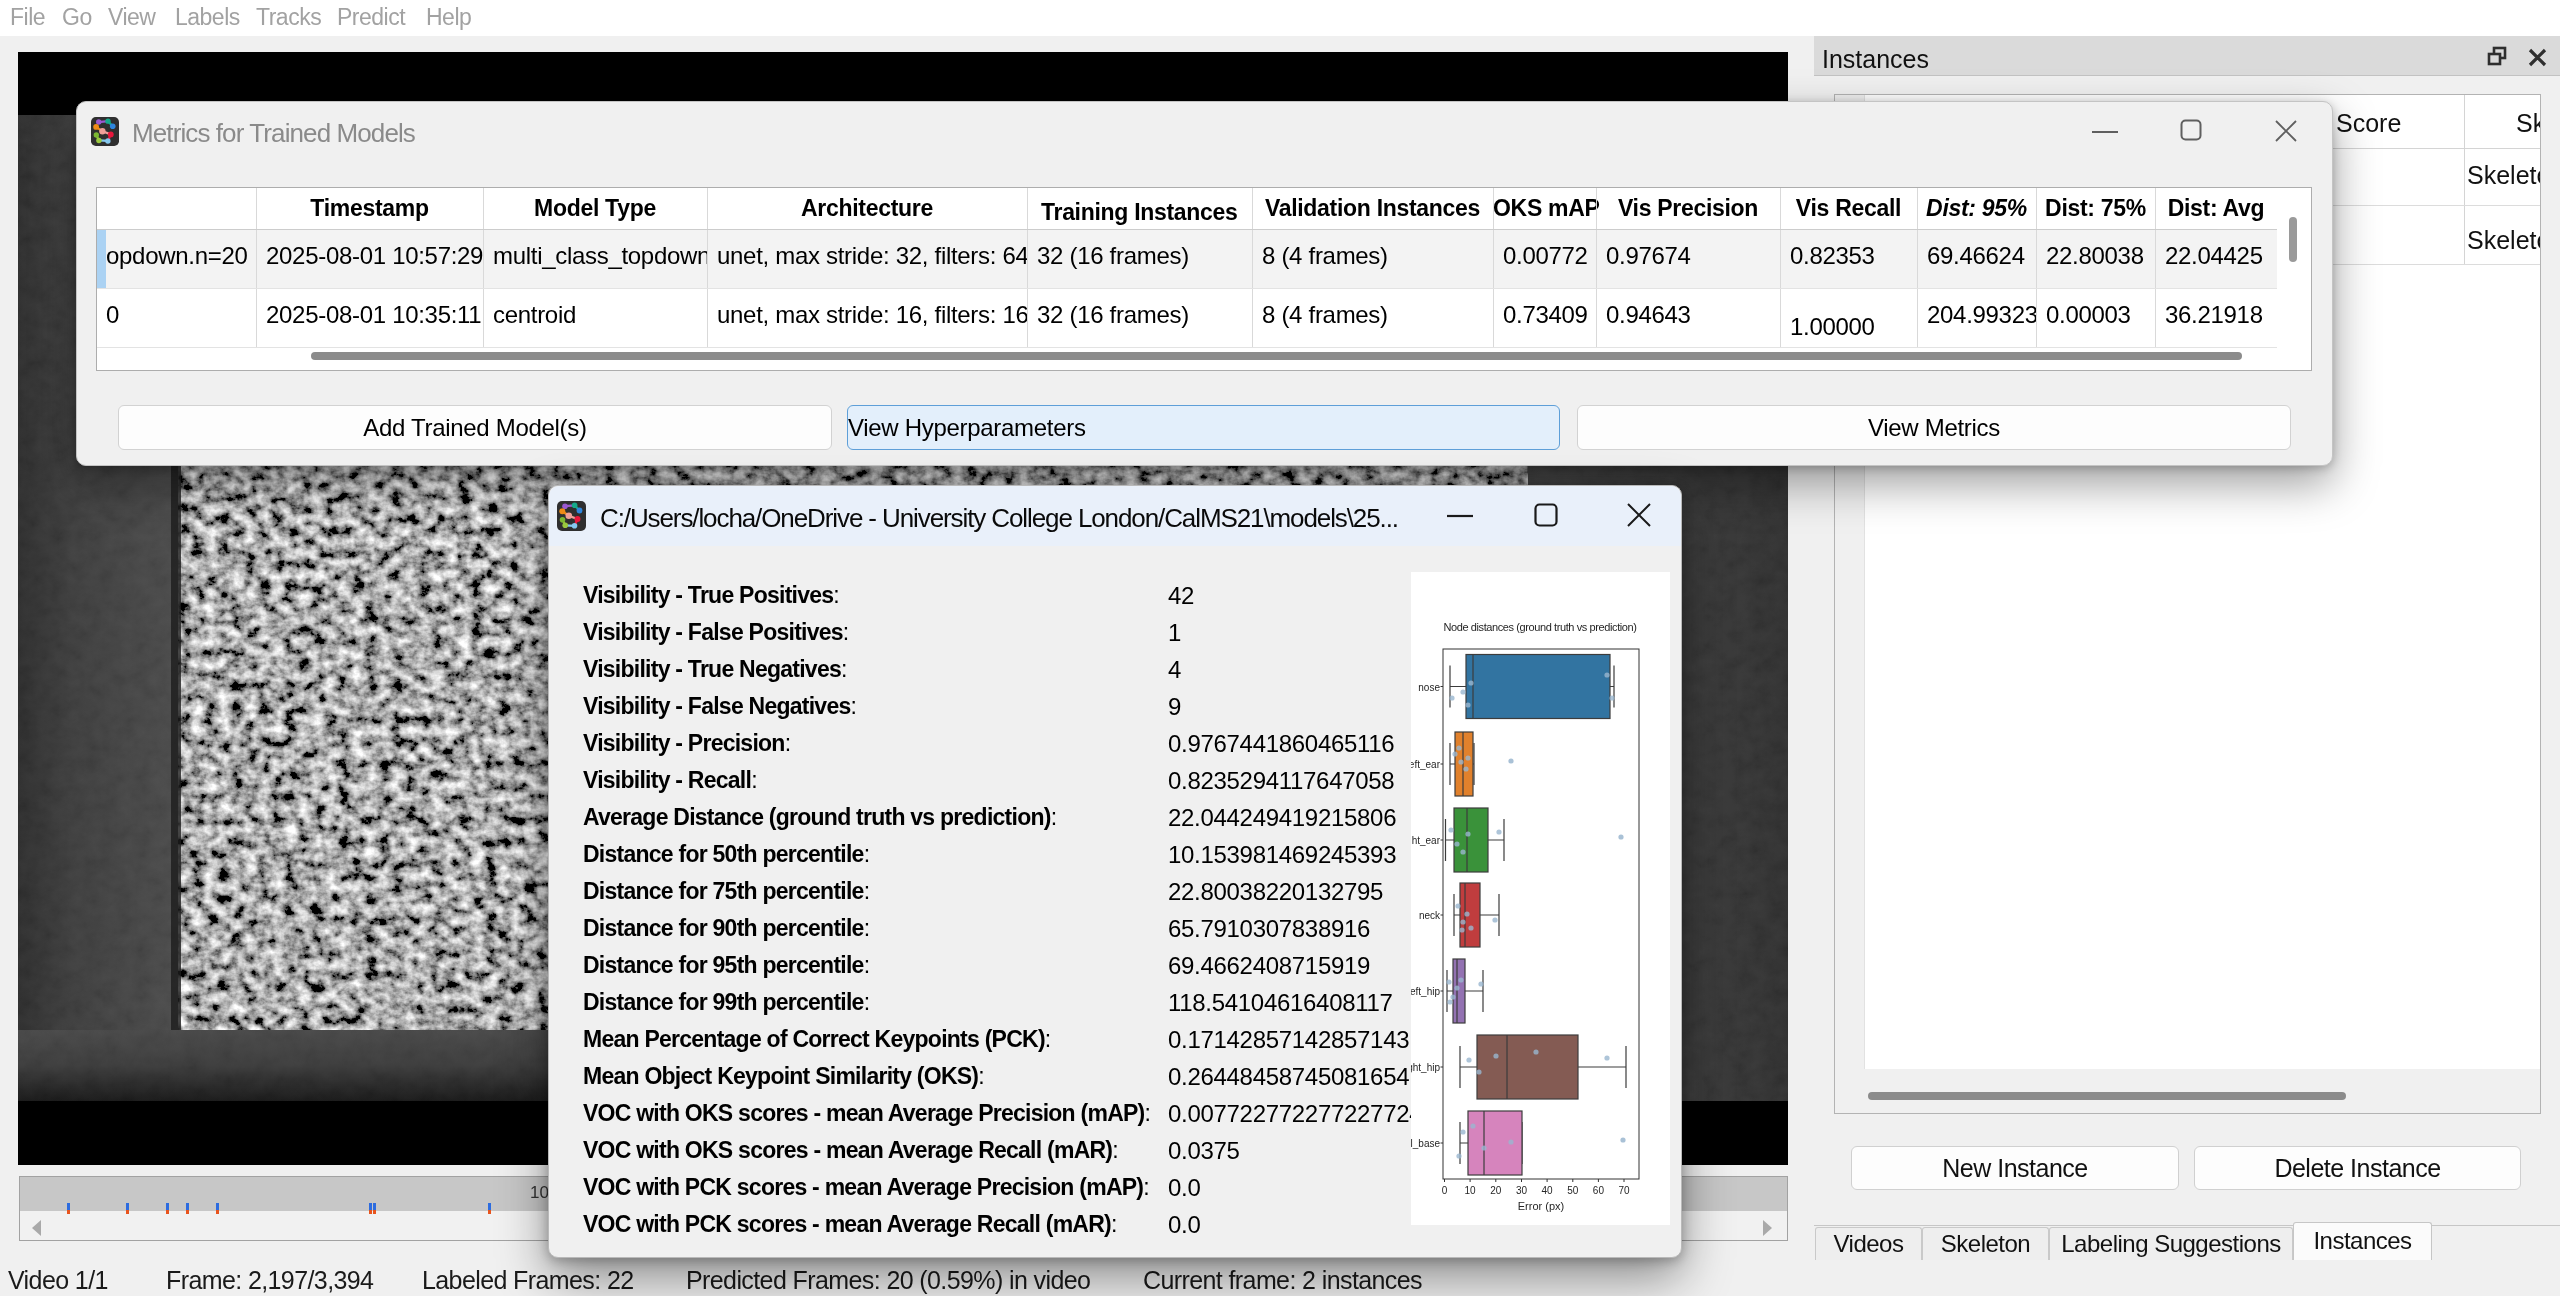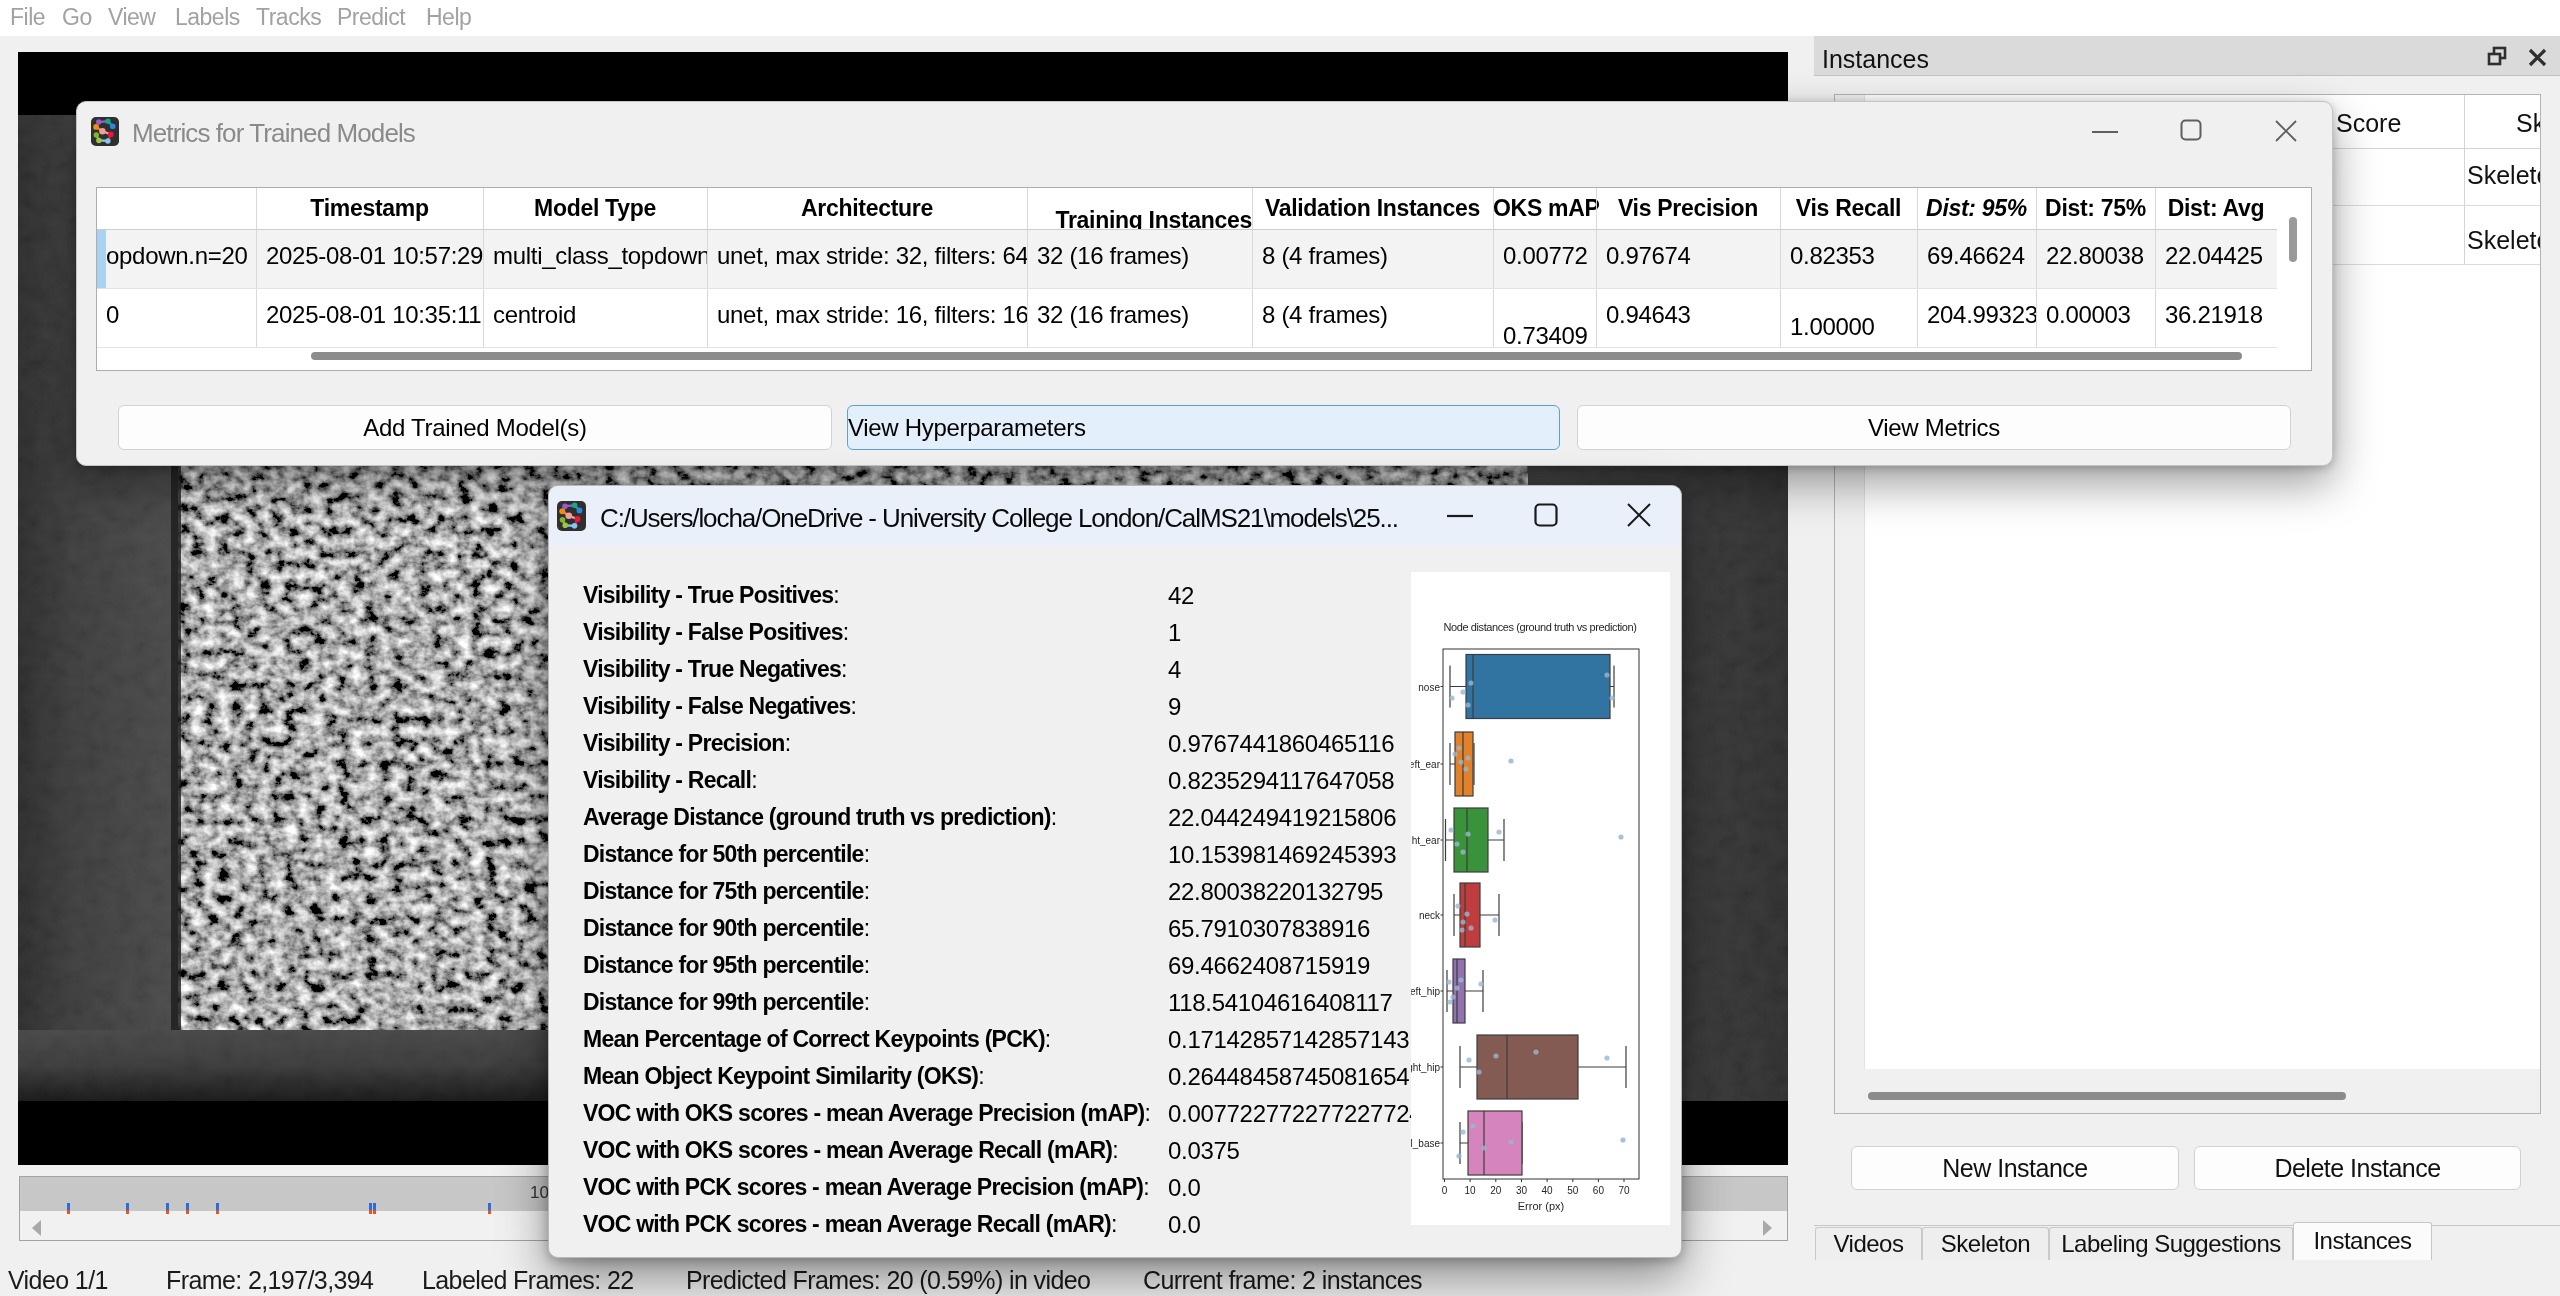--- a/index.html
+++ b/index.html
@@ -142,21 +142,21 @@
       <rect x="1.5" y="1.5" width="19" height="19" rx="4" fill="none" stroke="#5f5f5f" stroke-width="2"></rect>
     </svg>
     <svg class="abs" style="left:2197px;top:17px;" width="24" height="24" viewBox="0 0 24 24">
       <path d="M2 2 L22 22 M22 2 L2 22" stroke="#5f5f5f" stroke-width="1.8"></path>
     </svg>
     <div class="abs" style="left:19px;top:85px;width:2216px;height:184px;background:#fff;border:1px solid #adadad;">
       <div class="abs" style="left:0px;top:0;width:159px;height:41px;text-align:center;line-height:41px;font-size:23px;font-weight:bold;color:#000;letter-spacing:-0.3px;white-space:nowrap;"></div>
       <div class="abs" style="left:159px;top:0;width:227px;height:41px;text-align:center;line-height:41px;font-size:23px;font-weight:bold;color:#000;letter-spacing:-0.3px;white-space:nowrap;">Timestamp</div>
       <div class="abs" style="left:386px;top:0;width:224px;height:41px;text-align:center;line-height:41px;font-size:23px;font-weight:bold;color:#000;letter-spacing:-0.3px;white-space:nowrap;">Model Type</div>
       <div class="abs" style="left:610px;top:0;width:320px;height:41px;text-align:center;line-height:41px;font-size:23px;font-weight:bold;color:#000;letter-spacing:-0.3px;white-space:nowrap;">Architecture</div>
-      <div class="abs" style="left:930px;top:12px;width:225px;height:41px;text-align:right;line-height:41px;font-size:23px;font-weight:bold;color:#000;letter-spacing:-0.3px;white-space:nowrap;">Training Instances</div>
+      <div class="abs" style="left:930px;top:4px;width:225px;height:41px;text-align:left;line-height:41px;font-size:23px;font-weight:bold;color:#000;letter-spacing:-0.3px;white-space:nowrap;padding-left:14px;">Training Instances</div>
       <div class="abs" style="left:1155px;top:0;width:241px;height:41px;text-align:center;line-height:41px;font-size:23px;font-weight:bold;color:#000;letter-spacing:-0.3px;white-space:nowrap;">Validation Instances</div>
       <div class="abs" style="left:1396px;top:0;width:103px;height:41px;text-align:center;line-height:41px;font-size:23px;font-weight:bold;color:#000;letter-spacing:-0.3px;white-space:nowrap;">OKS mAP</div>
       <div class="abs" style="left:1499px;top:0;width:184px;height:41px;text-align:center;line-height:41px;font-size:23px;font-weight:bold;color:#000;letter-spacing:-0.3px;white-space:nowrap;">Vis Precision</div>
       <div class="abs" style="left:1683px;top:0;width:137px;height:41px;text-align:center;line-height:41px;font-size:23px;font-weight:bold;color:#000;letter-spacing:-0.3px;white-space:nowrap;">Vis Recall</div>
       <div class="abs" style="left:1820px;top:0;width:119px;height:41px;text-align:center;line-height:41px;font-size:23px;font-weight:bold;color:#000;letter-spacing:-0.3px;white-space:nowrap;font-style:italic;">Dist: 95%</div>
       <div class="abs" style="left:1939px;top:0;width:119px;height:41px;text-align:center;line-height:41px;font-size:23px;font-weight:bold;color:#000;letter-spacing:-0.3px;white-space:nowrap;">Dist: 75%</div>
       <div class="abs" style="left:2058px;top:0;width:122px;height:41px;text-align:center;line-height:41px;font-size:23px;font-weight:bold;color:#000;letter-spacing:-0.3px;white-space:nowrap;">Dist: Avg</div>
       <div class="abs" style="left:0;top:41px;width:2180px;height:59px;background:#f3f3f3;"></div>
       <div class="abs" style="left:0;top:41px;width:9px;height:59px;background:#abd2f3;"></div>
       <div class="abs" style="left:159px;top:0;width:1px;height:159px;background:#d9d9d9;"></div>
@@ -220,21 +220,21 @@
       </div>
       <div class="abs" style="left:610px;top:100px;width:320px;height:58px;overflow:hidden;">
         <span class="txt" style="left:10px;top:13px;font-size:24px;color:#000;letter-spacing:-0.3px;">unet, max stride: 16, filters: 16</span>
       </div>
       <div class="abs" style="left:930px;top:100px;width:225px;height:58px;overflow:hidden;">
         <span class="txt" style="left:10px;top:13px;font-size:24px;color:#000;letter-spacing:-0.3px;">32 (16 frames)</span>
       </div>
       <div class="abs" style="left:1155px;top:100px;width:241px;height:58px;overflow:hidden;">
         <span class="txt" style="left:10px;top:13px;font-size:24px;color:#000;letter-spacing:-0.3px;">8 (4 frames)</span>
       </div>
-      <div class="abs" style="left:1396px;top:100px;width:103px;height:58px;overflow:hidden;margin-top:21px;">
+      <div class="abs" style="left:1396px;top:100px;width:103px;height:58px;overflow:hidden;">
         <span class="txt" style="left:10px;top:13px;font-size:24px;color:#000;letter-spacing:-0.3px;">0.73409</span>
       </div>
       <div class="abs" style="left:1499px;top:100px;width:184px;height:58px;overflow:hidden;">
         <span class="txt" style="left:10px;top:13px;font-size:24px;color:#000;letter-spacing:-0.3px;">0.94643</span>
       </div>
       <div class="abs" style="left:1683px;top:112px;width:137px;height:58px;overflow:hidden;">
         <span class="txt" style="left:10px;top:13px;font-size:24px;color:#000;letter-spacing:-0.3px;">1.00000</span>
       </div>
       <div class="abs" style="left:1820px;top:100px;width:119px;height:58px;overflow:hidden;">
         <span class="txt" style="left:10px;top:13px;font-size:24px;color:#000;letter-spacing:-0.3px;">204.99323</span>

